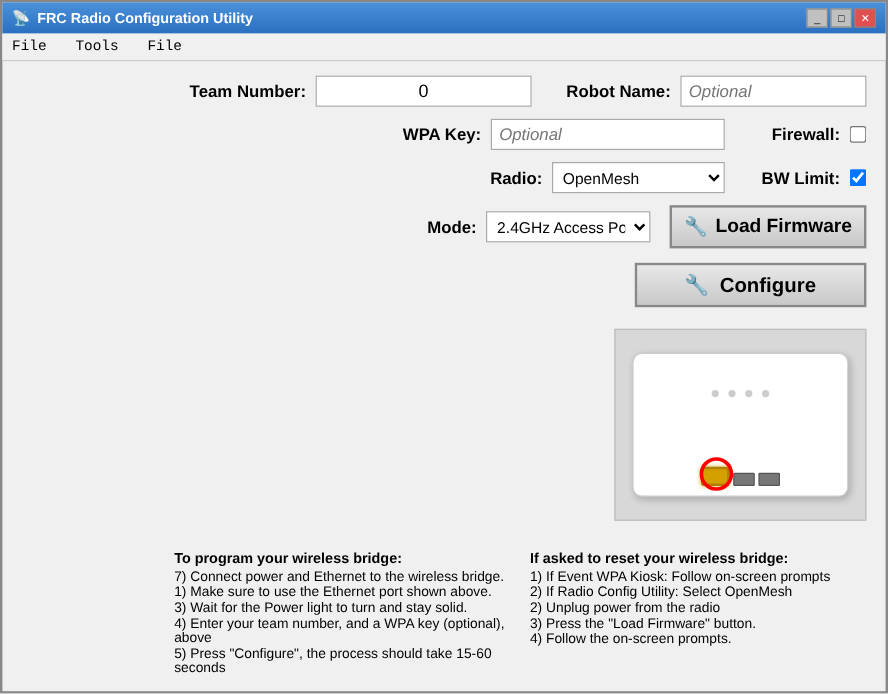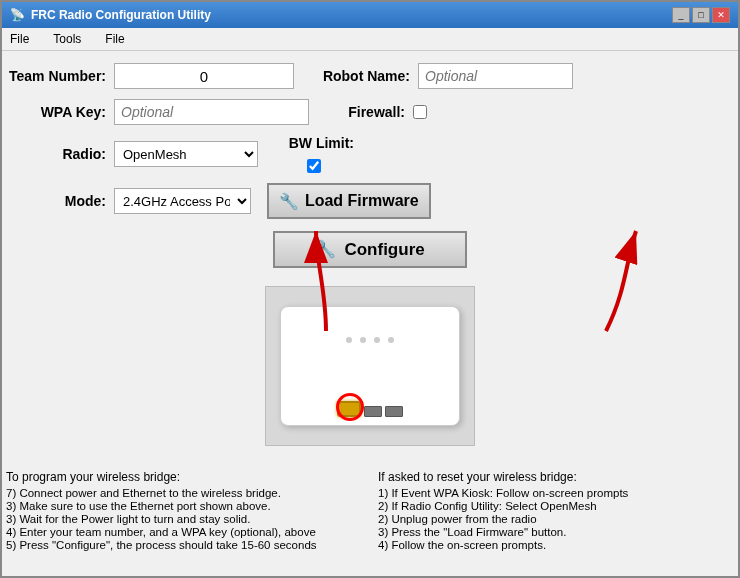--- a/index.html
+++ b/index.html
@@ -58,27 +58,29 @@
       border-bottom: 1px solid #ccc;
       padding: 2px 4px;
       display: flex;
       gap: 16px;
       flex-shrink: 0;
     }
     .menu-item {
       font-size: 12px;
       cursor: pointer;
       padding: 2px 4px;
+      font-family: Liberation Mono, monospace;
     }
     .content {
-      padding: 12px 4px;
+      padding: 12px 16px;
       flex: 1;
       display: flex;
       flex-direction: column;
       gap: 4px;
+      align-items: flex-end;
     }
     .form-row {
       display: flex;
       align-items: center;
       gap: 8px;
     }
     .form-label {
       font-weight: bold;
       font-size: 14px;
       text-align: right;
@@ -186,34 +188,33 @@
     .info-section {
       display: flex;
       gap: 16px;
       font-size: 11.5px;
       padding: 4px 0 0 0;
     }
     .info-col {
       flex: 1;
     }
     .info-col p {
-      font-weight: normal;
+      font-weight: bold;
       margin-bottom: 3px;
       font-size: 12px;
     }
     .info-col li {
       list-style: none;
       margin-bottom: 1px;
       font-size: 11.5px;
     }
     .bw-row {
       display: flex;
       align-items: center;
       gap: 8px;
-      flex-direction: column;
     }
     .firewall-row {
       display: flex;
       align-items: center;
       gap: 8px;
     }
   </style>
 </head>
 <body>
 
@@ -331,21 +332,21 @@
         <path d="M 320 240 C 320 200 310 170 310 140" stroke="#cc0000" stroke-width="4" fill="none" marker-end="url(#arrowhead1)"></path>
 
         <path d="M 600 240 C 620 200 620 170 630 140" stroke="#cc0000" stroke-width="4" fill="none" marker-end="url(#arrowhead2)"></path>
       </svg>
     </div>
 
     <div class="info-section">
       <div class="info-col">
         <p>To program your wireless bridge:</p>
         <li>7) Connect power and Ethernet to the wireless bridge.</li>
-        <li>3) Make sure to use the Ethernet port shown above.</li>
+        <li>1) Make sure to use the Ethernet port shown above.</li>
         <li>3) Wait for the Power light to turn and stay solid.</li>
         <li>4) Enter your team number, and a WPA key (optional), above</li>
         <li>5) Press "Configure", the process should take 15-60 seconds</li>
       </div>
       <div class="info-col">
         <p>If asked to reset your wireless bridge:</p>
         <li>1) If Event WPA Kiosk: Follow on-screen prompts</li>
         <li>2) If Radio Config Utility: Select OpenMesh</li>
         <li>2) Unplug power from the radio</li>
         <li>3) Press the "Load Firmware" button.</li>

